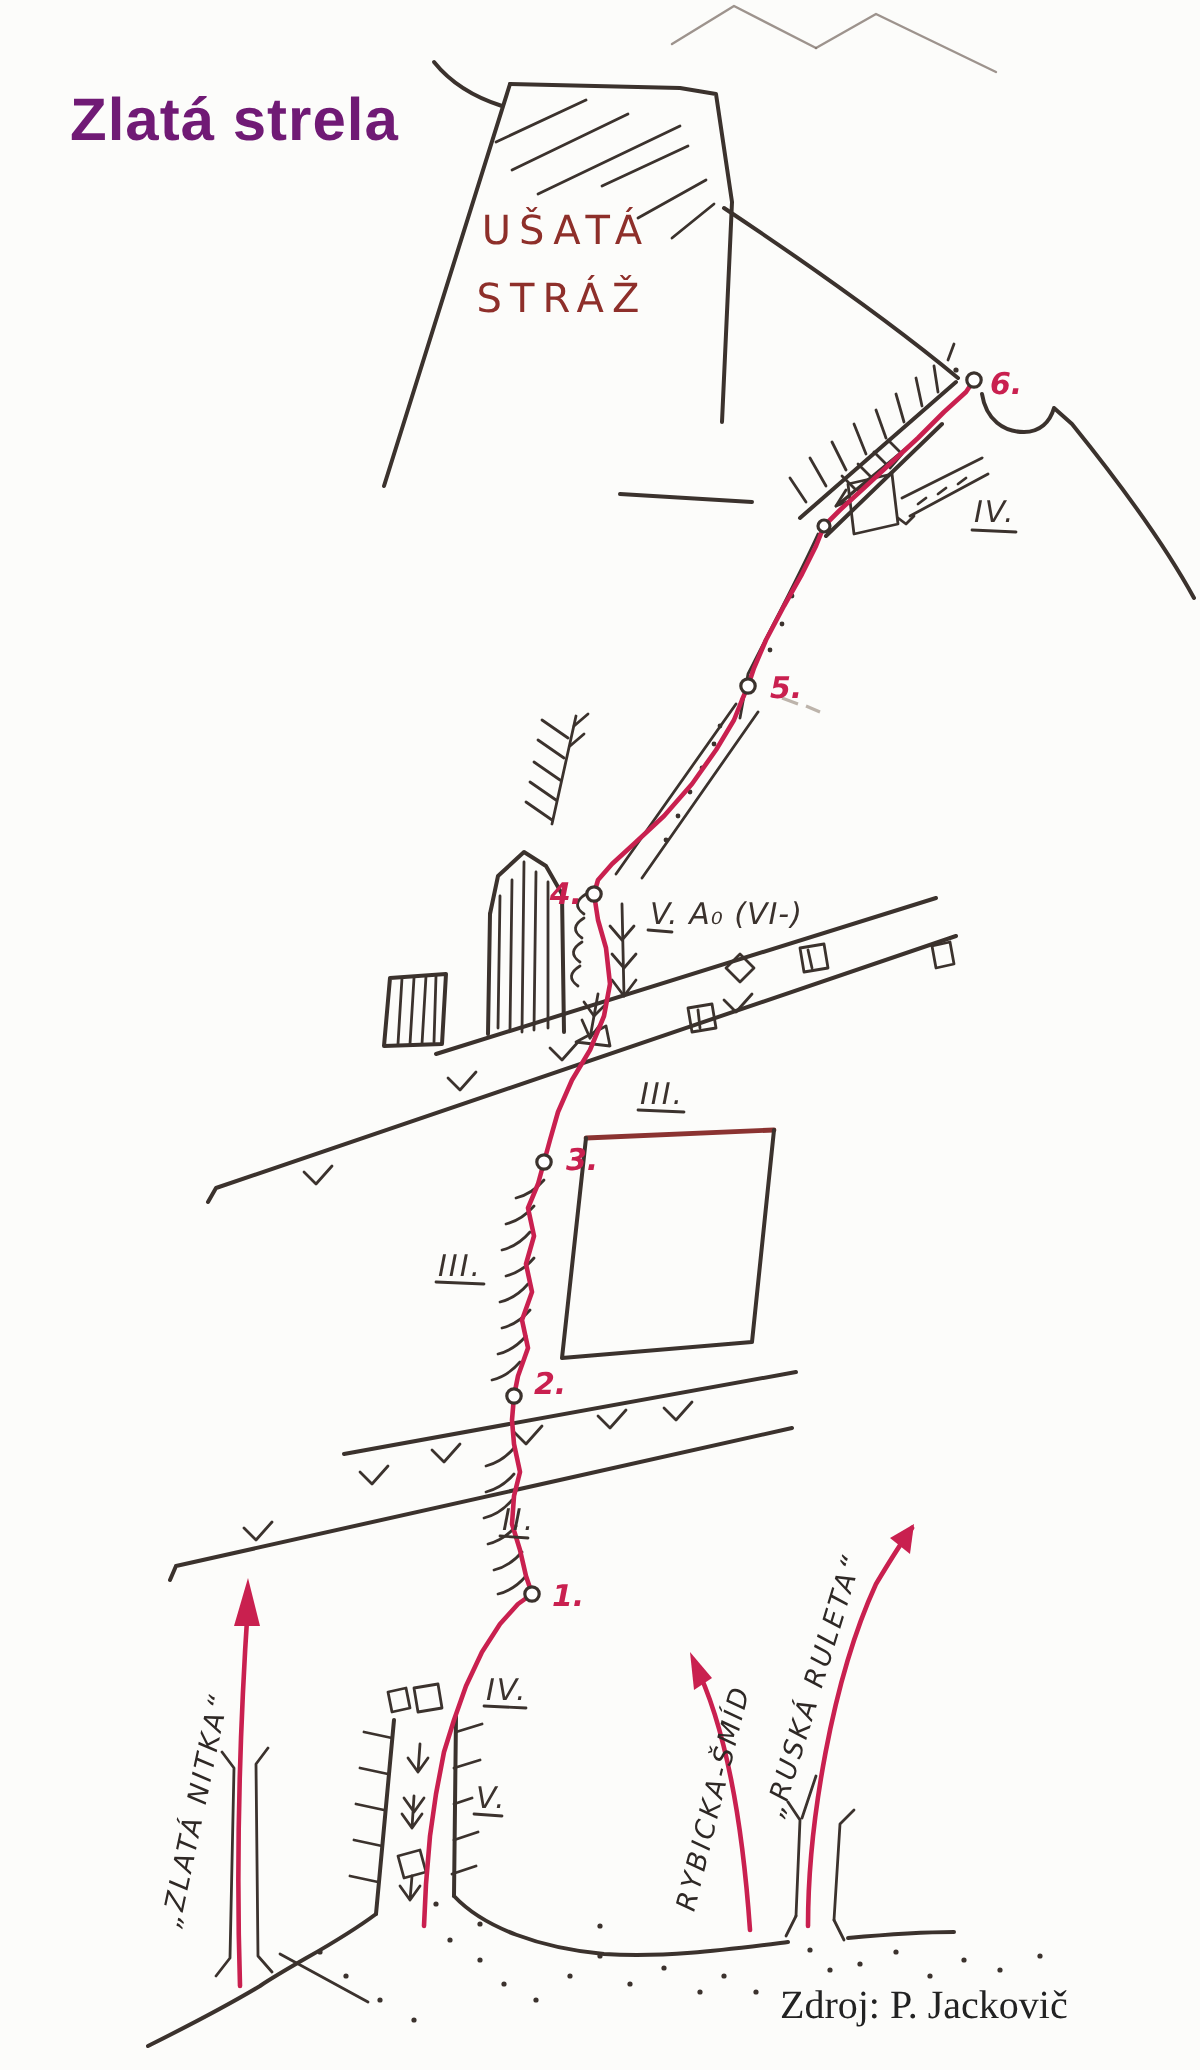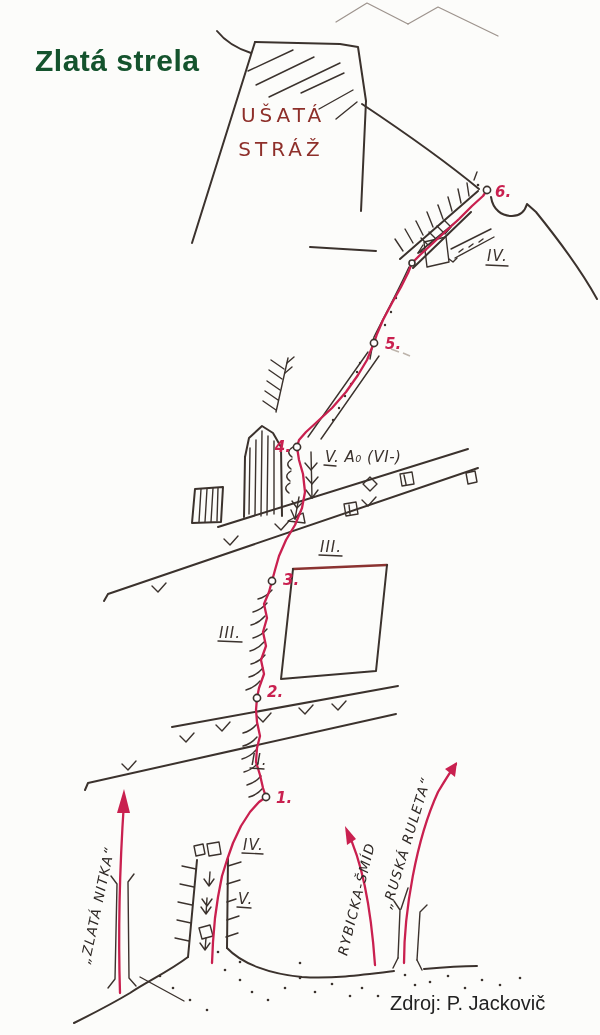--- a/index.html
+++ b/index.html
@@ -4,25 +4,25 @@
 <style>
   html,body{margin:0;padding:0;background:#e8e8e8;}
   .stage{
     position:relative;width:600px;height:1035px;margin:0 auto;
     background:#fcfcfa;overflow:hidden;
     font-family:"Liberation Sans",sans-serif;
   }
   .title{
     position:absolute;left:35px;top:44px;
     font-family:"Liberation Sans",sans-serif;
-    font-size:30px;font-weight:bold;color:#14532d;letter-spacing:.5px;
+    font-size:30px;font-weight:bold;color:#701a75;letter-spacing:.5px;
   }
   .credit{
     position:absolute;left:390px;top:992px;
-    font-family:Liberation Sans, sans-serif;
+    font-family:Liberation Serif, serif;
     font-size:20px;color:#222;
   }
   svg{position:absolute;left:0;top:0;}
   .ink{stroke:#3b322d;fill:none;stroke-width:2;stroke-linecap:round;stroke-linejoin:round;}
   .thin{stroke-width:1.4;}
   .faint{stroke:#7d7068;stroke-width:1.2;opacity:.75;}
   .maroon{stroke:#8b3331;}
   .pencil{stroke:#bdb4ab;stroke-width:1.6;}
   .route{stroke:#c9204f;fill:none;stroke-width:2.3;stroke-linecap:round;stroke-linejoin:round;}
   .redfill{fill:#c9204f;stroke:none;}

